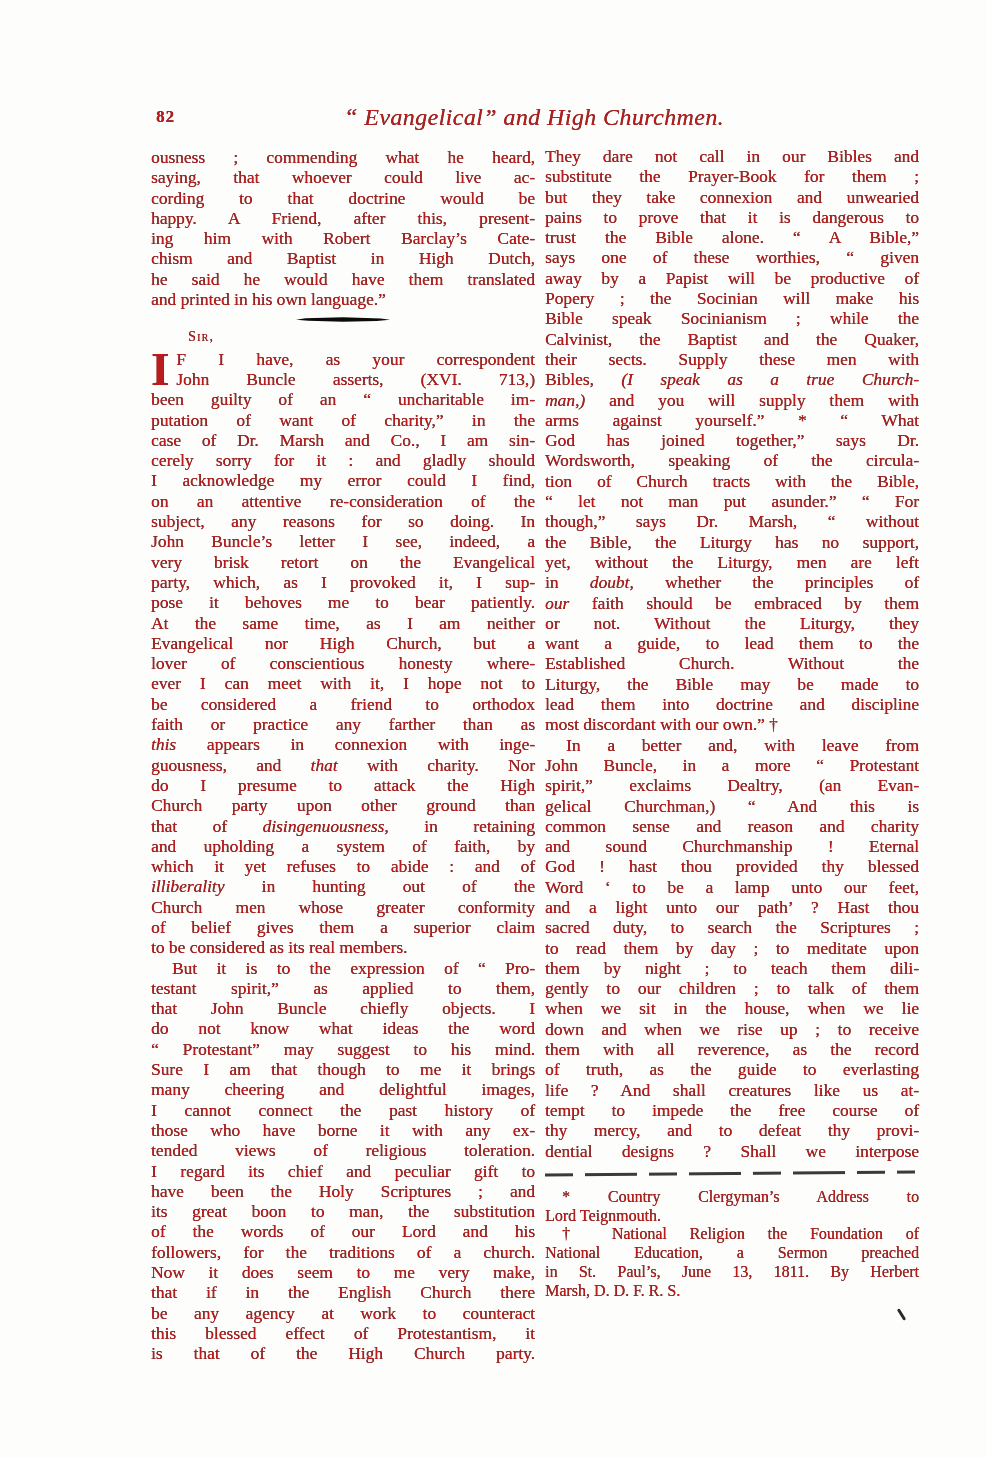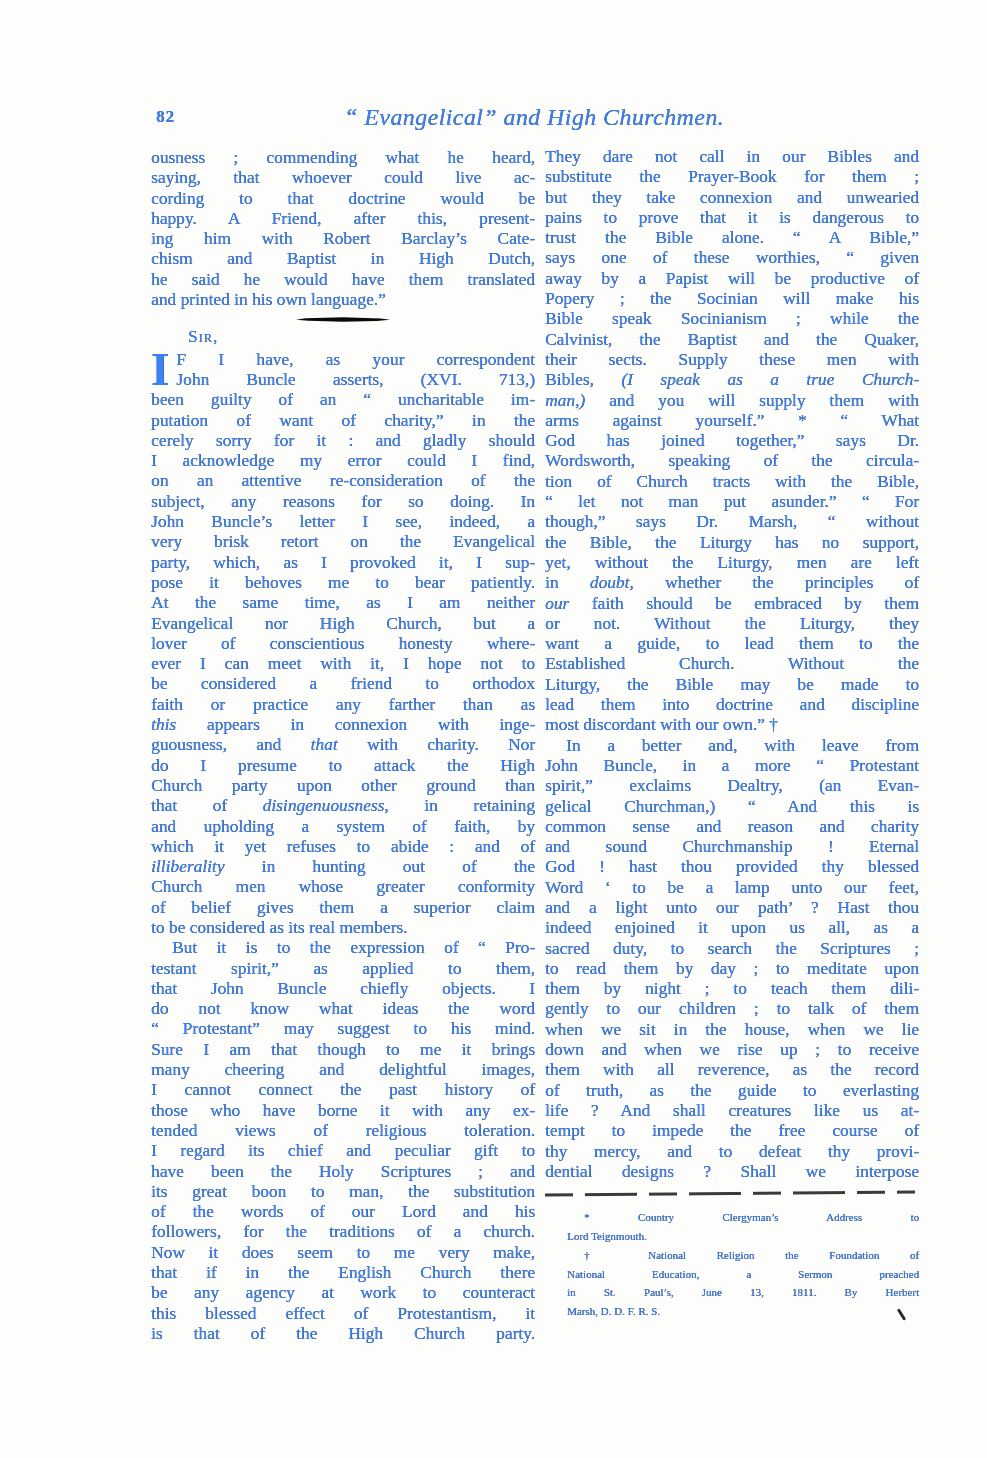--- a/index.html
+++ b/index.html
@@ -6,21 +6,21 @@
     margin: 0; padding: 0;
     width: 987px; height: 1458px;
     overflow: hidden;
     background: #ffffff;
   }
   .sheet {
     position: relative;
     width: 987px; height: 1458px;
     background: #fdfdfb;
     font-family: "Liberation Serif", "DejaVu Serif", serif;
-    color: #3b82f6;
+    color: #b91c1c;
     text-shadow: 0.2px 0.2px 0.35px rgba(27,24,19,0.85);
   }
   .pagehead {
     position: absolute;
     left: 150px; top: 104px; width: 768px;
     height: 28px;
   }
   .pagenum {
     position: absolute; left: 6px; top: 3px;
     font-size: 17px; font-weight: bold; letter-spacing: 1px;
@@ -38,37 +38,37 @@
   .line.indent { text-indent: 21px; }
   .rule-sep {
     width: 94px; height: 6px;
     margin: 7px auto 5px auto;
     background: #0b0b0b;
     clip-path: polygon(0% 55%, 10% 32%, 50% 15%, 90% 34%, 100% 55%, 86% 76%, 50% 88%, 13% 74%);
   }
   .salutation {
     margin: 1px 0 1px 37px;
     font-variant: small-caps;
-    font-size: 17px; letter-spacing: 1.2px;
+    font-size: 14px; letter-spacing: 1.2px;
   }
   .dropcap {
     float: left;
     font-size: 47px; line-height: 37px;
     font-weight: bold;
     padding: 2px 7px 0 0;
   }
   .dashrule {
     height: 3px;
     margin: 11px 4px 13px 0;
     background: repeating-linear-gradient(90deg,
       #3c3a36 0 28px, transparent 28px 40px,
       #3c3a36 40px 92px, transparent 92px 104px);
     transform: rotate(-0.45deg);
   }
-  .fnote { font-size: 11px; line-height: 18.8px; margin-left: 22px; }
+  .fnote { font-size: 16px; line-height: 18.8px; }
   .fnote .line.indent { text-indent: 17px; }
   .inkmark {
     position: absolute;
     left: 900px; top: 1308px;
     width: 3px; height: 13px;
     background: #2a2a2a;
     border-radius: 2px;
     transform: rotate(-32deg);
   }
 </style>
@@ -94,20 +94,21 @@
         <div class="line short">and printed in his own language.”</div>
       </div>
     <div class="rule-sep"></div>
     <div class="salutation">Sir,</div>
     <div class="para">
       <span class="dropcap">I</span>
     <div class="line">F I have, as your correspondent</div>
         <div class="line">John Buncle asserts, (XVI. 713,)</div>
         <div class="line">been guilty of an “ uncharitable im-</div>
         <div class="line">putation of want of charity,” in the</div>
+        <div class="line">case of Dr. Marsh and Co., I am sin-</div>
         <div class="line">cerely sorry for it : and gladly should</div>
         <div class="line">I acknowledge my error could I find,</div>
         <div class="line">on an attentive re-consideration of the</div>
         <div class="line">subject, any reasons for so doing.  In</div>
         <div class="line">John Buncle’s letter I see, indeed, a</div>
         <div class="line">very brisk retort on the Evangelical</div>
         <div class="line">party, which, as I provoked it, I sup-</div>
         <div class="line">pose it behoves me to bear patiently.</div>
         <div class="line">At the same time, as I am neither</div>
         <div class="line">Evangelical nor High Church, but a</div>
@@ -186,21 +187,20 @@
     <div class="para">
         <div class="line indent">In a better and, with leave from</div>
         <div class="line">John Buncle, in a more “ Protestant</div>
         <div class="line">spirit,” exclaims Dealtry, (an Evan-</div>
         <div class="line">gelical Churchman,)  “ And this is</div>
         <div class="line">common sense and reason and charity</div>
         <div class="line">and sound Churchmanship !  Eternal</div>
         <div class="line">God ! hast thou provided thy blessed</div>
         <div class="line">Word ‘ to be a lamp unto our feet,</div>
         <div class="line">and a light unto our path’ ?  Hast thou</div>
-        <div class="line">indeed enjoined it upon us all, as a</div>
         <div class="line">sacred duty, to search the Scriptures ;</div>
         <div class="line">to read them by day ; to meditate upon</div>
         <div class="line">them by night ; to teach them dili-</div>
         <div class="line">gently to our children ;  to talk of them</div>
         <div class="line">when we sit in the house, when we lie</div>
         <div class="line">down and when we rise up ; to receive</div>
         <div class="line">them with all reverence, as the record</div>
         <div class="line">of truth, as the guide to everlasting</div>
         <div class="line">life ?  And shall creatures like us at-</div>
         <div class="line">tempt to impede the free course of</div>

